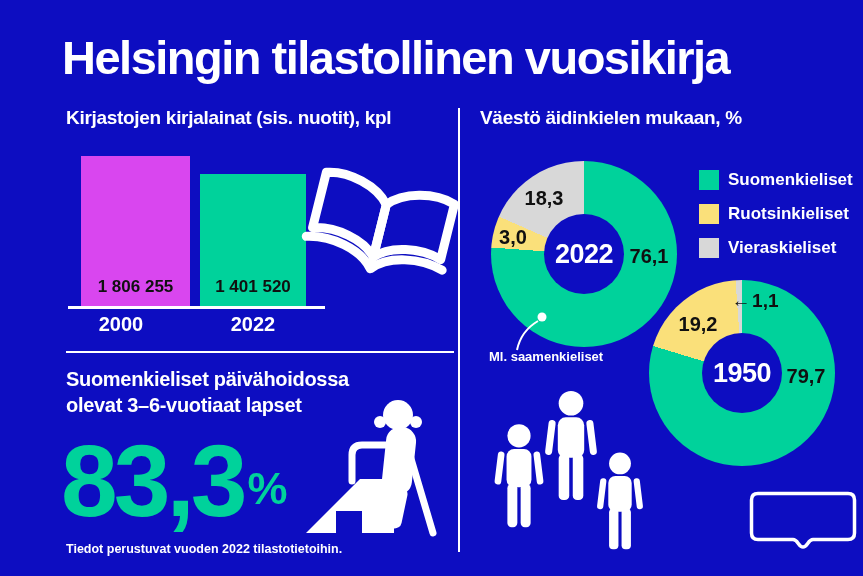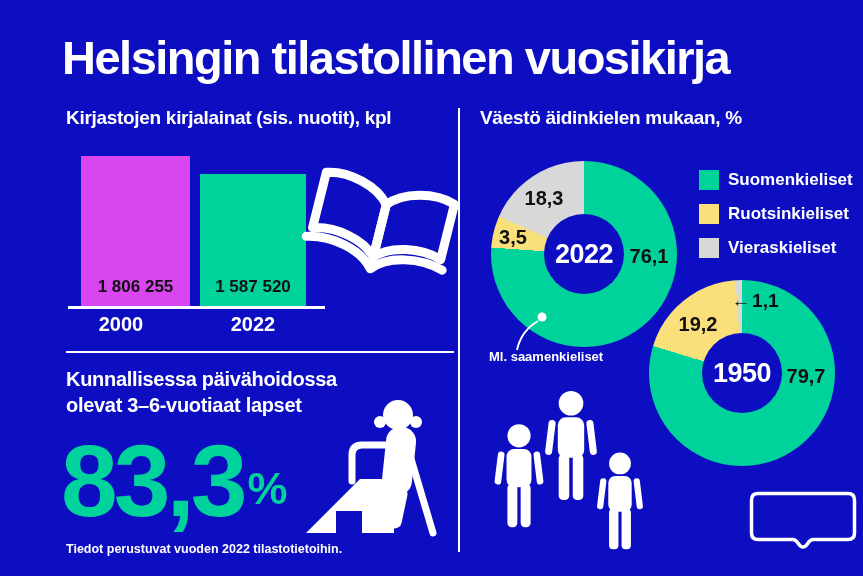--- a/index.html
+++ b/index.html
@@ -54,38 +54,38 @@
 
   <div class="title">Helsingin tilastollinen vuosikirja</div>
 
   <div class="section-heading h-library">Kirjastojen kirjalainat (sis. nuotit), kpl</div>
 
   <div class="bar-area">
     <div class="bar" style="left: 13px; width: 109px; height: 150px; background: #d946ef;">
       <div class="bar-value">1 806 255</div>
     </div>
     <div class="bar" style="left: 132px; width: 106px; height: 132px; background: rgb(0, 210, 155);">
-      <div class="bar-value">1 587 520</div>
+      <div class="bar-value">1 401 520</div>
     </div>
   </div>
   <div class="axis-line"></div>
   <div class="year-label" style="left:38px;">2000</div>
   <div class="year-label" style="left:170px;">2022</div>
 
   <div class="v-divider"></div>
   <div class="h-divider"></div>
 
   <div class="section-heading h-population">Väestö äidinkielen mukaan, %</div>
 
   <div class="donut donut-2022" style="background: conic-gradient(rgb(0, 210, 155) 0%, rgb(0, 210, 155) 76.1%, rgb(250, 224, 122) 76.1%, rgb(250, 224, 122) 81.6%, rgb(216, 216, 216) 81.6%, rgb(216, 216, 216) 99.9%);">
     <div class="donut-hole">
       <span class="donut-center-label">2022</span>
     </div>
     <span class="slice-label" style="left:158px;top:95px;">76,1</span>
-    <span class="slice-label" style="left:22px;top:76px;">3,5</span>
+    <span class="slice-label" style="left:22px;top:76px;">3,0</span>
     <span class="slice-label" style="left:53px;top:37px;">18,3</span>
   </div>
 
   <div class="legend">
     <div class="legend-row">
       <span class="legend-swatch" style="background: rgb(0, 210, 155);"></span>
       <span class="legend-label">Suomenkieliset</span>
     </div>
     <div class="legend-row">
       <span class="legend-swatch" style="background: rgb(250, 224, 122);"></span>
@@ -102,21 +102,21 @@
       <span class="donut-center-label">1950</span>
     </div>
     <span class="slice-label" style="left:157px;top:96px;">79,7</span>
     <span class="slice-label" style="left:49px;top:44px;">19,2</span>
     <span class="pointer-label" style="left:106px;top:21px;"><span>←</span> <span>1,1</span></span>
   </div>
 
   <div class="note-label">Ml. saamenkieliset</div>
 
   <div class="daycare-heading">
-    <span>Kunnallisessa päivähoidossa</span><br>
+    <span>Suomenkieliset päivähoidossa</span><br>
     <span>olevat 3–6-vuotiaat lapset</span>
   </div>
   <div class="big-number-wrap">
     <span class="big-number">83,3</span><span class="big-number-unit">%</span>
   </div>
   <div class="footer-text">Tiedot perustuvat vuoden 2022 tilastotietoihin.</div>
 
   <svg class="icon-layer" width="863" height="576" viewBox="0 0 863 576">
     <defs>
       <g id="person" fill="#FFFFFF">

